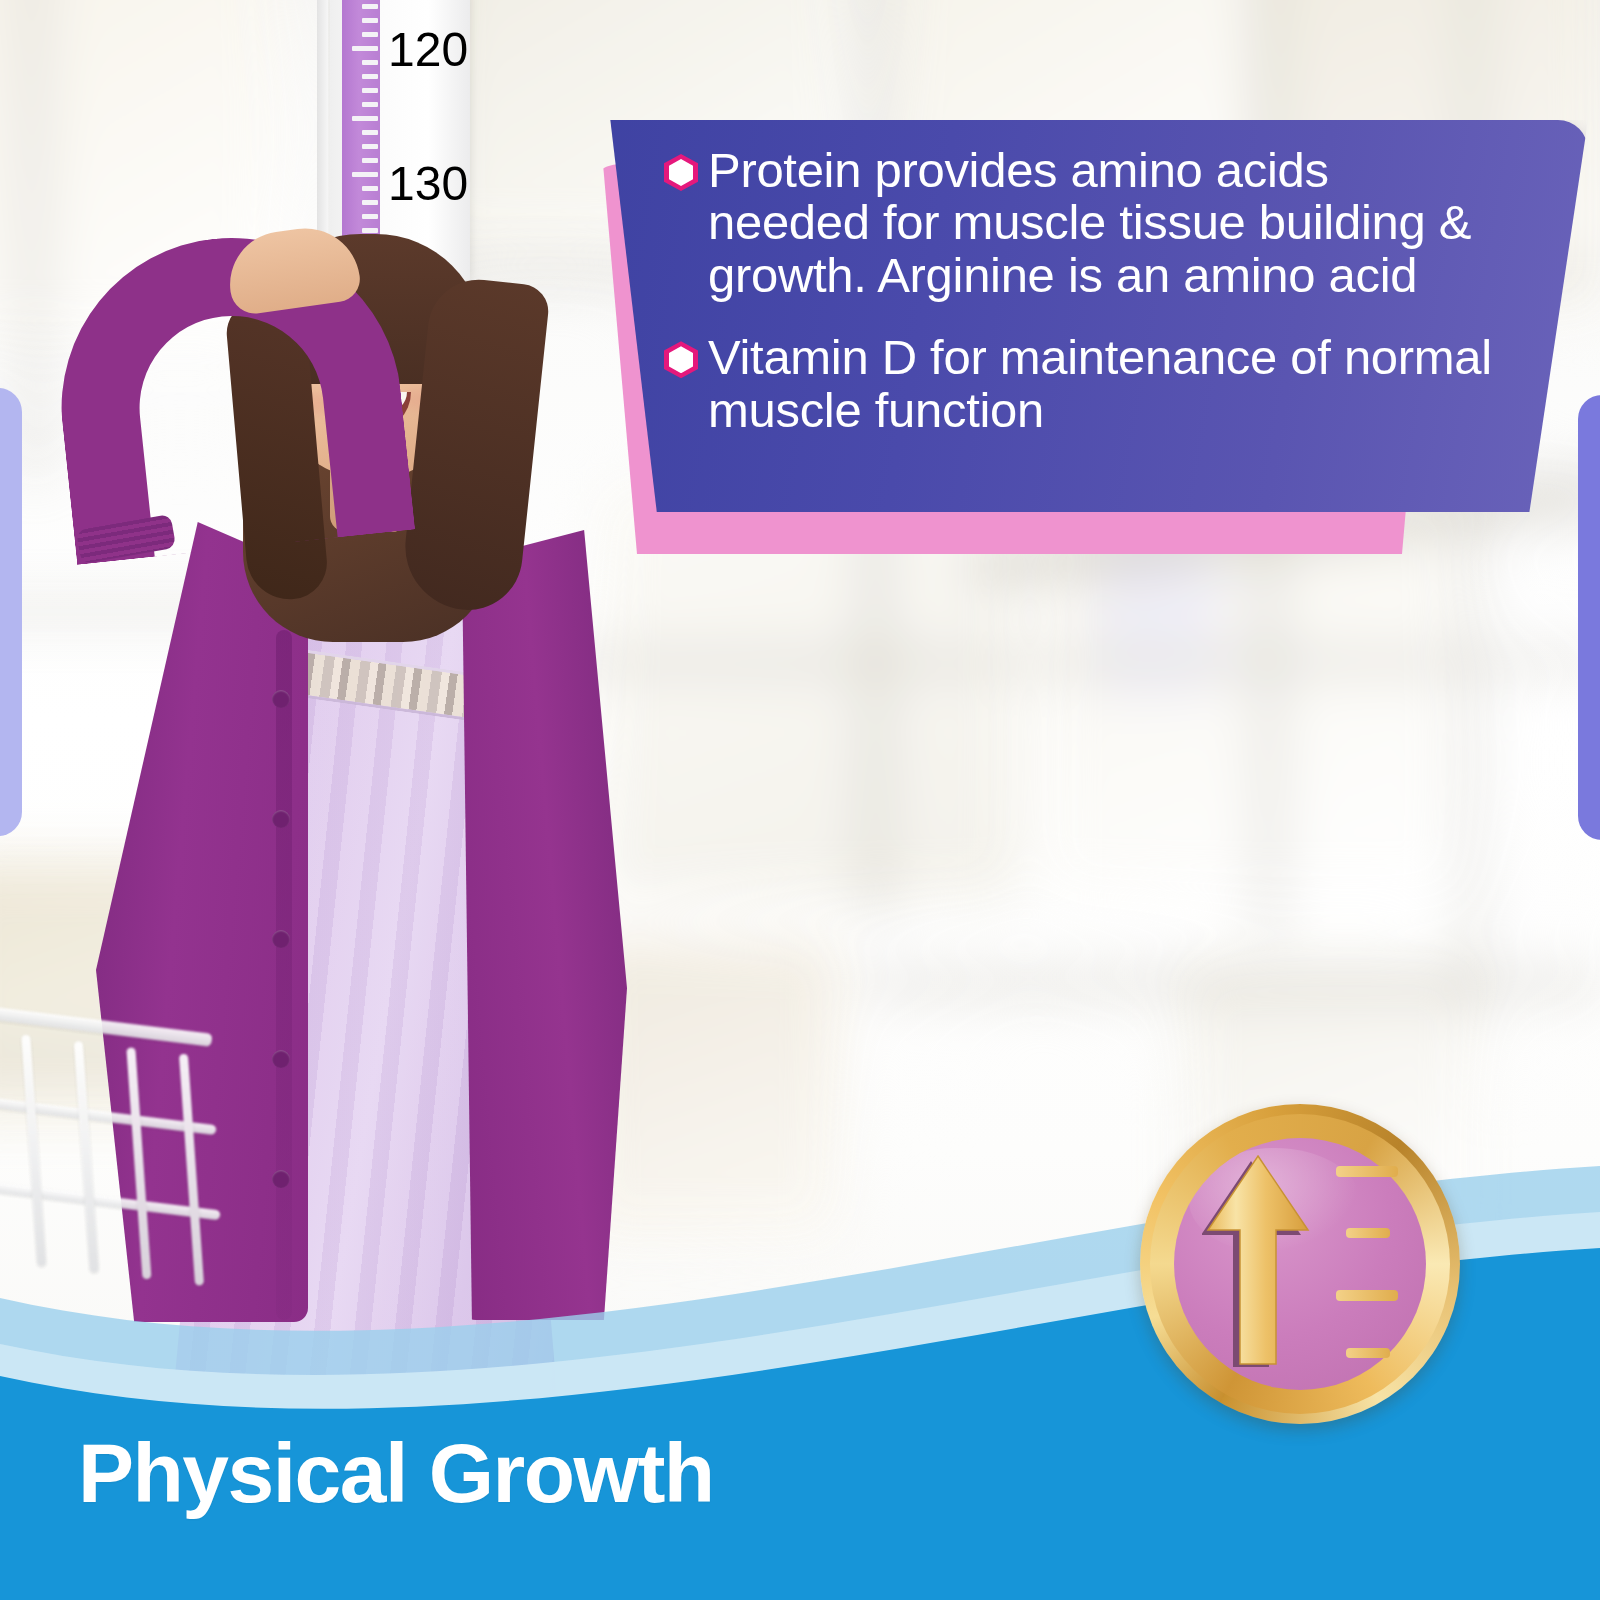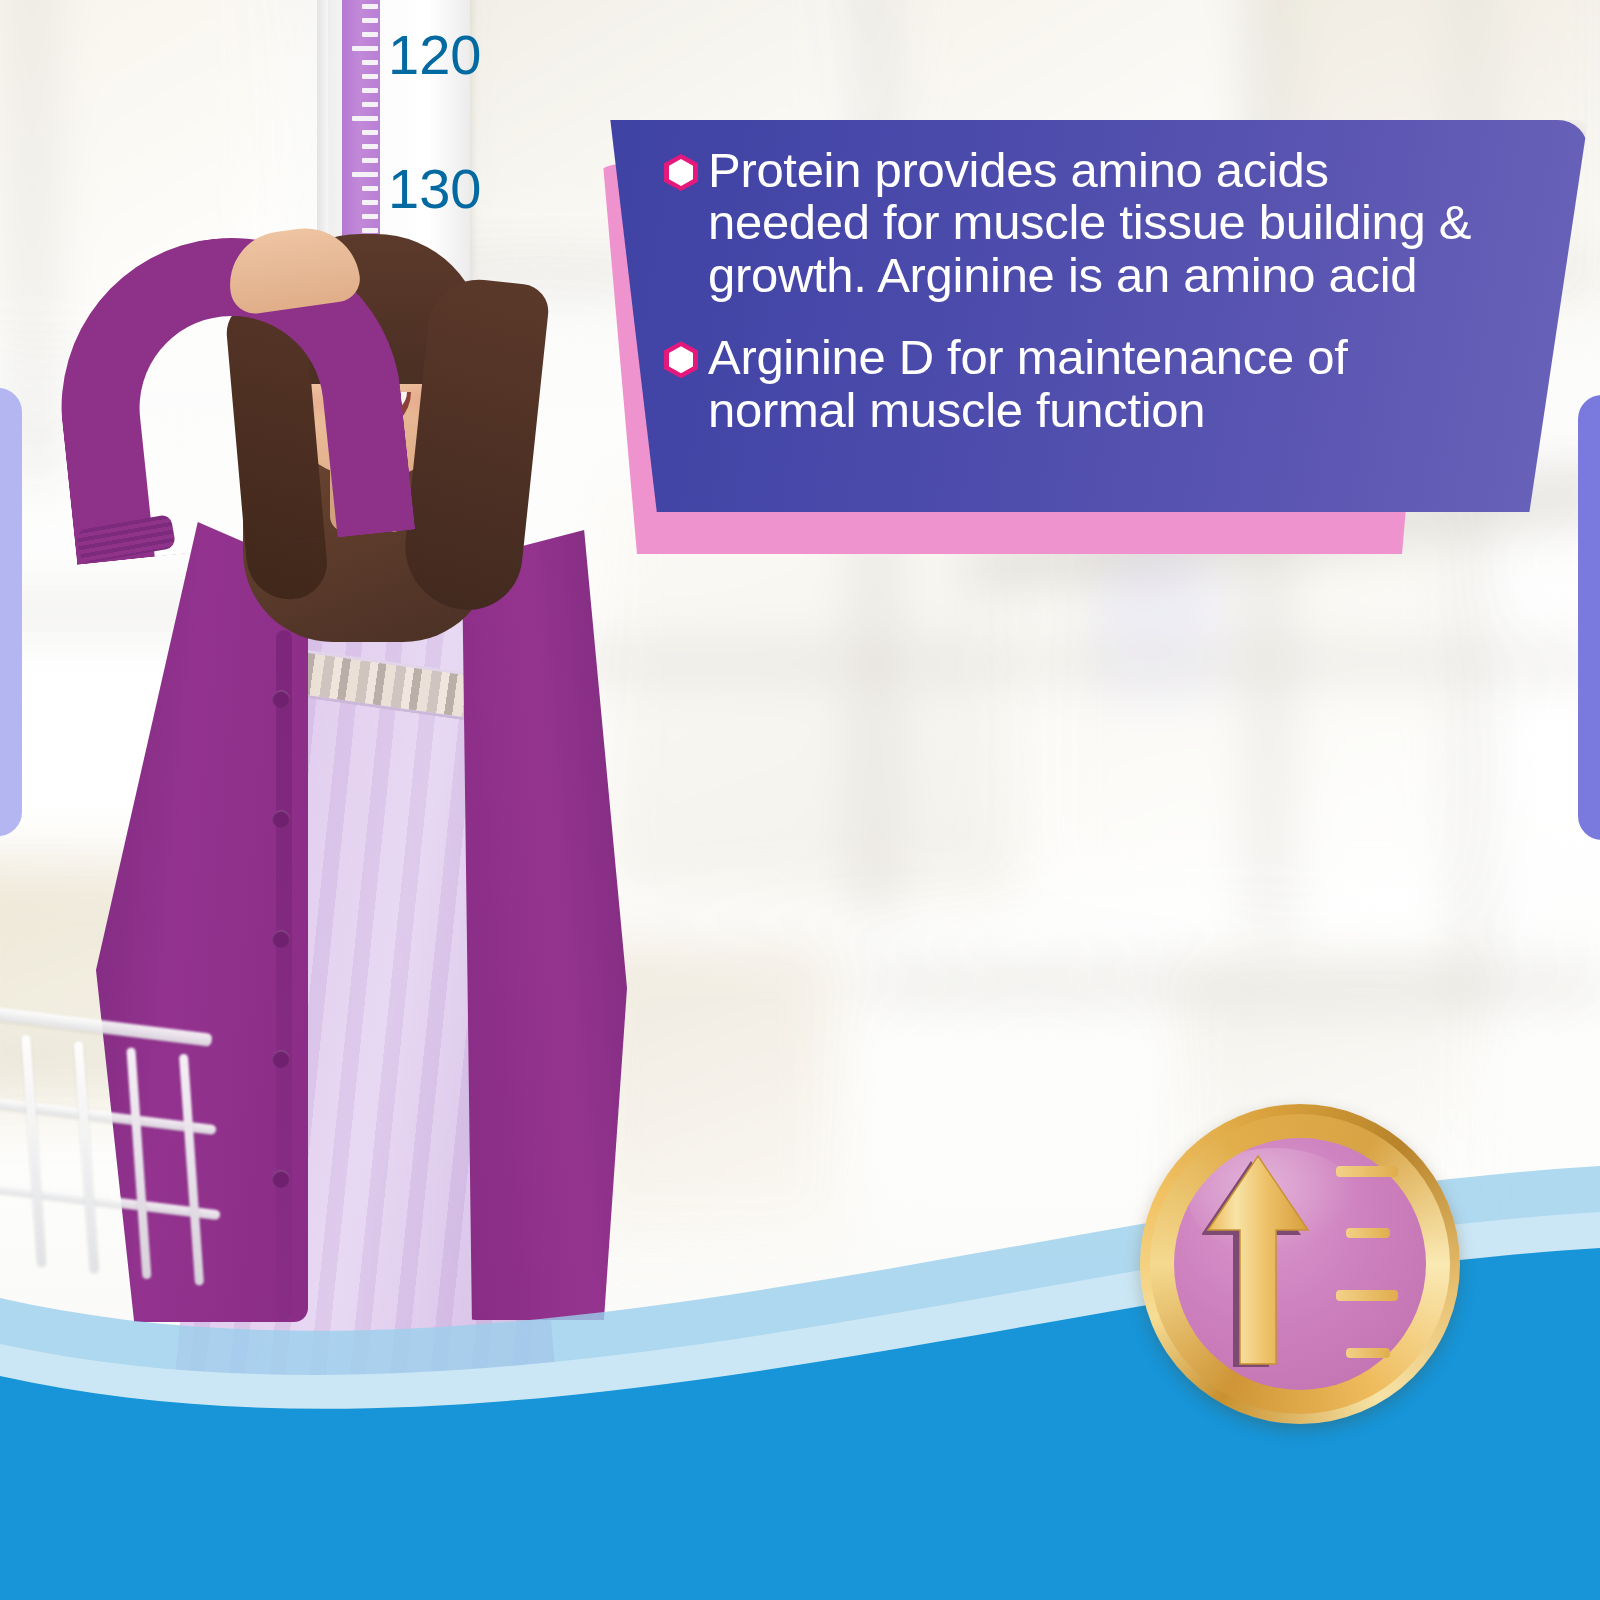--- a/index.html
+++ b/index.html
@@ -70,22 +70,22 @@
     position: absolute;
     right: 2px;
     height: 5px;
     background: #f4f2f6;
     border-radius: 1px;
   }
   .tick.short { width: 16px; }
   .tick.long  { width: 26px; }
   .ruler-num {
     position: absolute;
-    color: #0369a1;
-    font-size: 56px;
+    color: #000000;
+    font-size: 48px;
     font-weight: 400;
     letter-spacing: 0px;
     font-family: "Liberation Sans", sans-serif;
   }
 
   
   .girl-wrap { position: absolute; left: 0; top: 170px; width: 700px; height: 1280px; }
 
   .g-hair-back {
     position: absolute; left: 243px; top: 72px; width: 250px; height: 400px;
@@ -506,21 +506,21 @@
         <span class="hex-ring">
             <i></i>
           </span>
         <span class="co-text" style="max-width:775px;">Protein provides amino acids needed for muscle tissue building &amp; growth. Arginine is an amino acid</span>
       </div>
 
       <div class="co-item" style="margin-top:30px;">
         <span class="hex-ring">
             <i></i>
           </span>
-        <span class="co-text" style="max-width:790px;">Arginine D for maintenance of normal muscle function</span>
+        <span class="co-text" style="max-width:790px;">Vitamin D for maintenance of normal muscle function</span>
       </div>
 
     </div>
   </div>
 
   <svg class="wave-svg" viewBox="0 0 1600 470" preserveAspectRatio="none">
     <path d="M0,168 C360,250 760,160 1130,96 C1330,62 1470,44 1600,36 L1600,470 L0,470 Z" fill="#9BD0EC" opacity="0.80"></path>
     <path d="M0,214 C360,292 760,206 1130,142 C1330,108 1470,90 1600,82 L1600,470 L0,470 Z" fill="#CDE8F6" opacity="0.95"></path>
     <path d="M0,246 C360,326 760,242 1130,178 C1330,144 1470,126 1600,118 L1600,470 L0,470 Z" fill="#1795D8"></path>
   </svg>
@@ -554,14 +554,15 @@
     <div class="tickmark" style="left:196px; top:186px; width:62px; height:21px;">
       <div class="bot"></div>
         <div class="top"></div>
     </div>
     <div class="tickmark" style="left:206px; top:244px; width:44px; height:19px;">
       <div class="bot"></div>
         <div class="top"></div>
     </div>
   </div>
 
+  <div class="page-title">Physical Growth</div>
 
 </div>
 
 </body></html>

